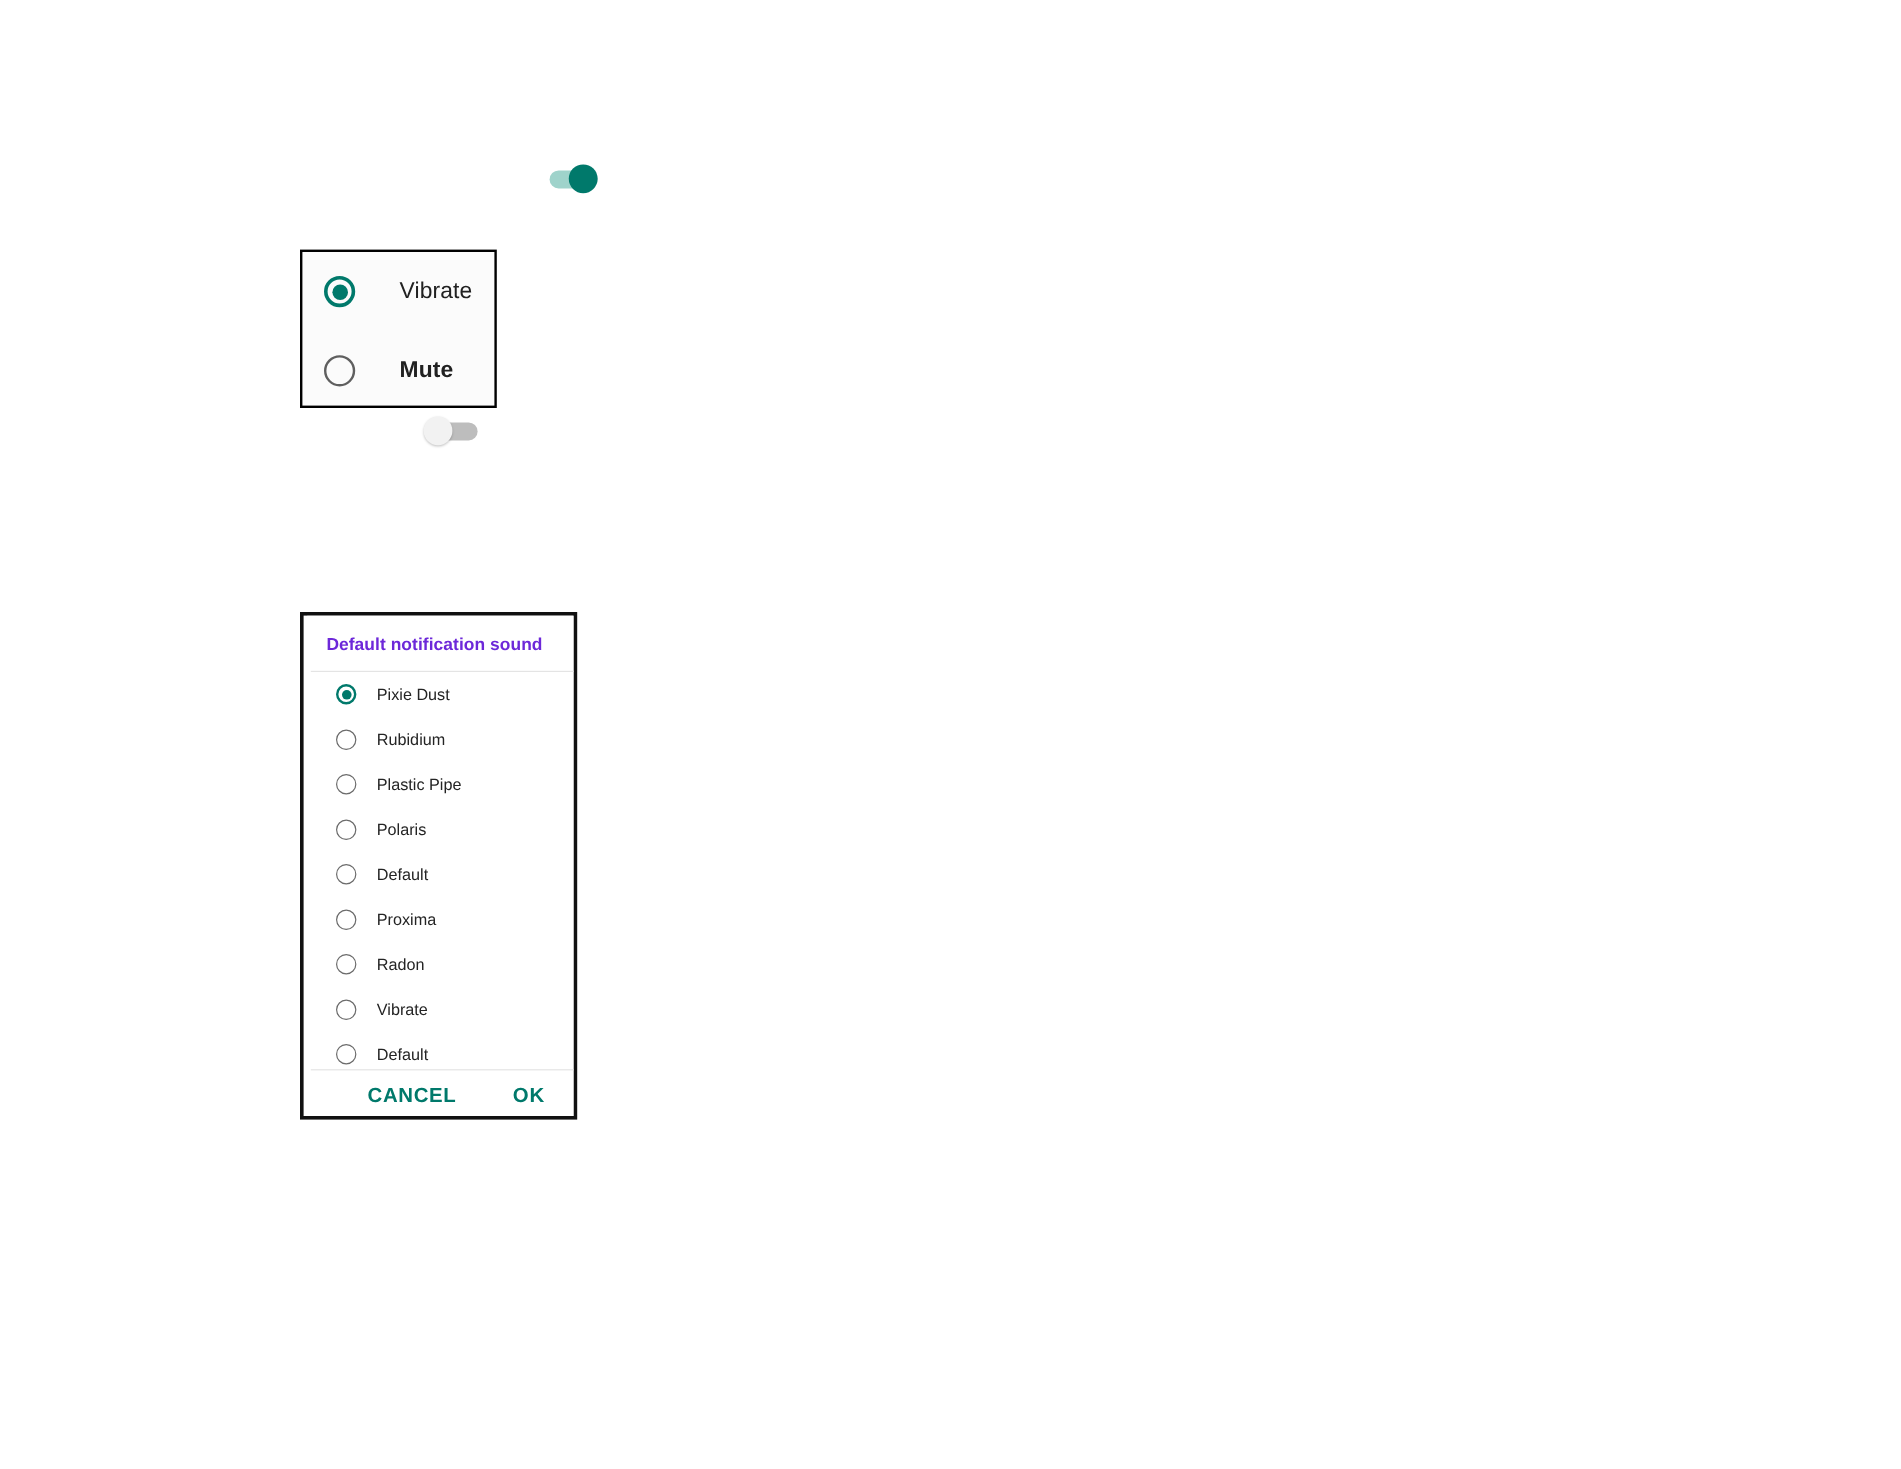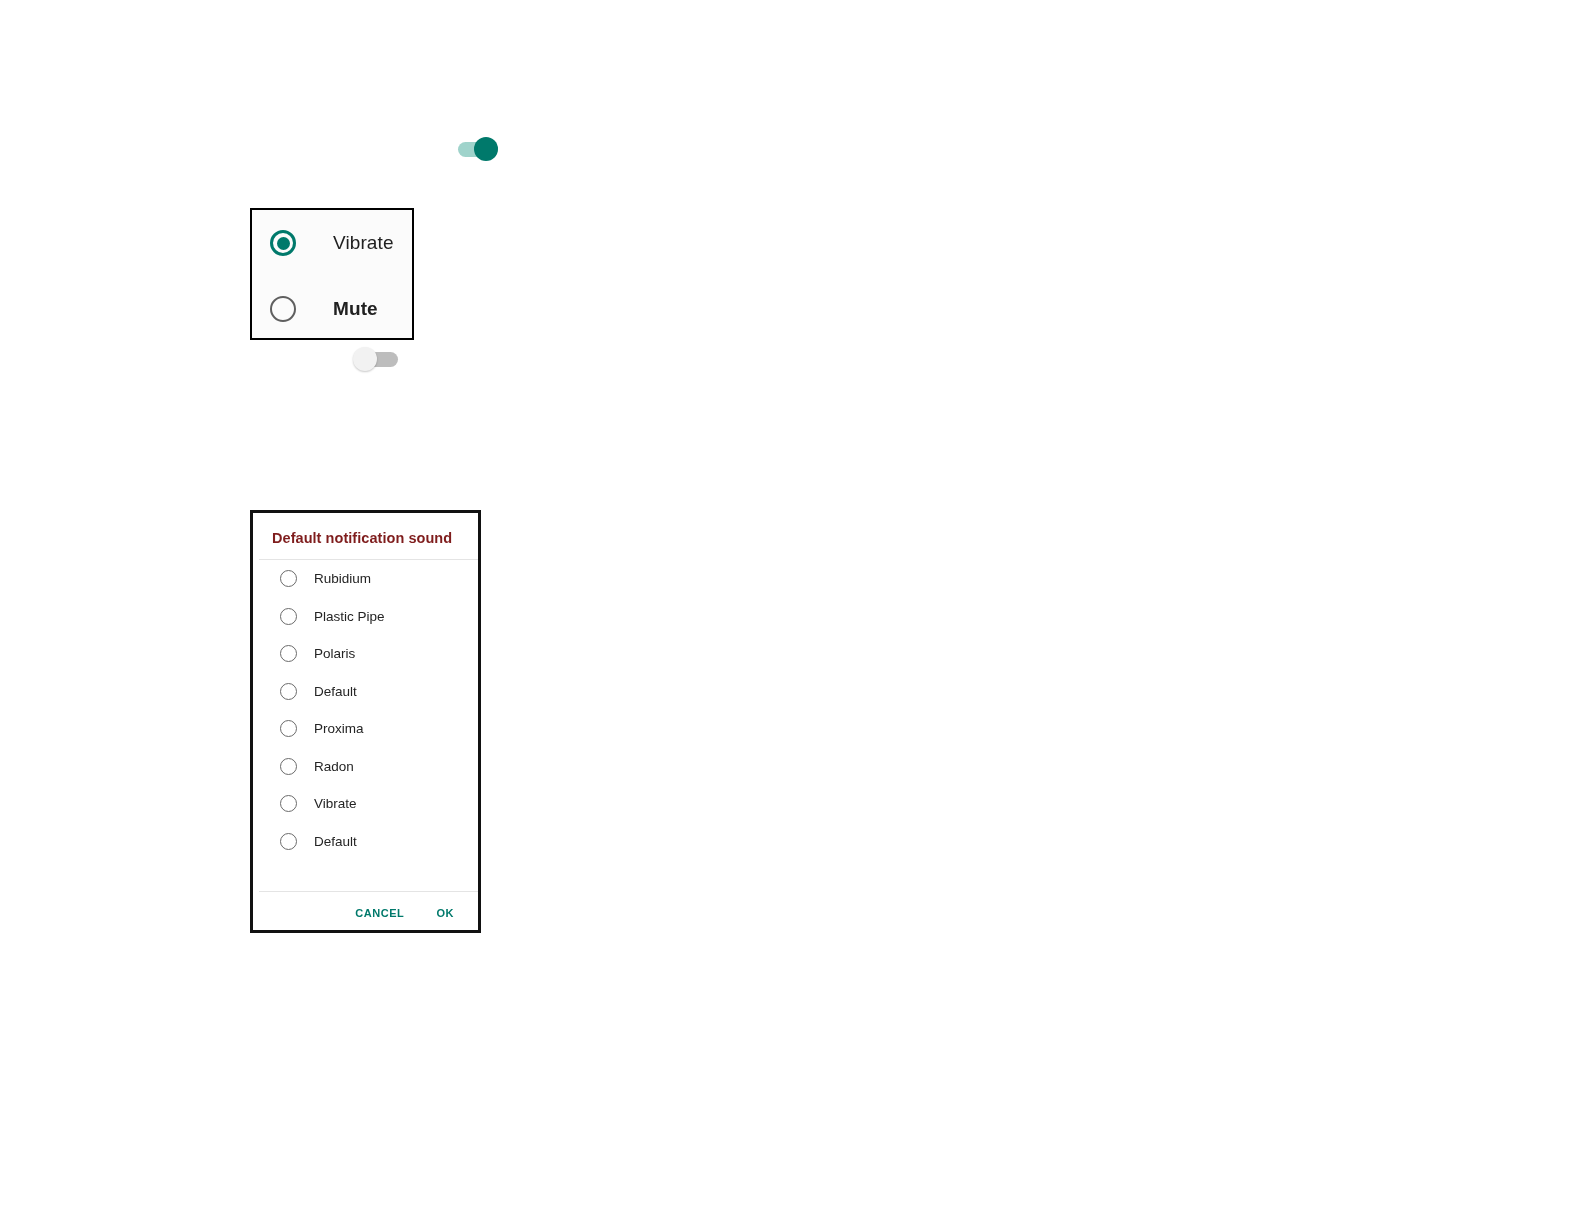--- a/index.html
+++ b/index.html
@@ -111,21 +111,21 @@
     width: 222px;
     height: 100%;
     background: #ffffff;
   }
   #dialog-title {
     position: absolute;
     left: 16px;
     top: 17px;
     font-size: 14.5px;
     font-weight: bold;
-    color: #7f1d1d;
+    color: #6d28d9;
     letter-spacing: .05px;
     white-space: nowrap;
   }
   #title-divider {
     position: absolute;
     left: 3px;
     top: 46px;
     width: 222px;
     height: 1px;
     background: #e4e4e4;
@@ -181,29 +181,30 @@
     position: absolute;
     left: 0;
     top: 379px;
     width: 226px;
     height: 41px;
     display: flex;
     align-items: center;
     justify-content: flex-end;
   }
   .dlg-btn {
-    font-size: 11px;
+    font-size: 17px;
     font-weight: bold;
     color: #00796b;
     letter-spacing: .55px;
     background: none;
     border: none;
     padding: 6px 8px;
     cursor: pointer;
     font-family: "Liberation Sans", sans-serif;
+    margin-left: 15px;
   }
   #cancel-button { margin-right: 16px; }
   #ok-button { margin-right: 20px; }
 </style>
 </head>
 <body>
 
 <div class="switch on abs" id="top-switch" style="left:452px; top:133px;">
   <span class="track"></span>
   <span class="thumb"></span>
@@ -229,20 +230,24 @@
 
 <div class="abs" id="sound-dialog">
   <div id="dialog-inner">
 
     <div id="dialog-title">Default notification sound</div>
 
     <div id="title-divider"></div>
 
     <div id="sound-list">
 
+    <div class="sound-row">
+          <span class="s-radio checked"></span>
+          <span class="s-label">Pixie Dust</span>
+        </div>
         <div class="sound-row">
           <span class="s-radio unchecked"></span>
           <span class="s-label">Rubidium</span>
         </div>
         <div class="sound-row">
           <span class="s-radio unchecked"></span>
           <span class="s-label">Plastic Pipe</span>
         </div>
         <div class="sound-row">
           <span class="s-radio unchecked"></span>

